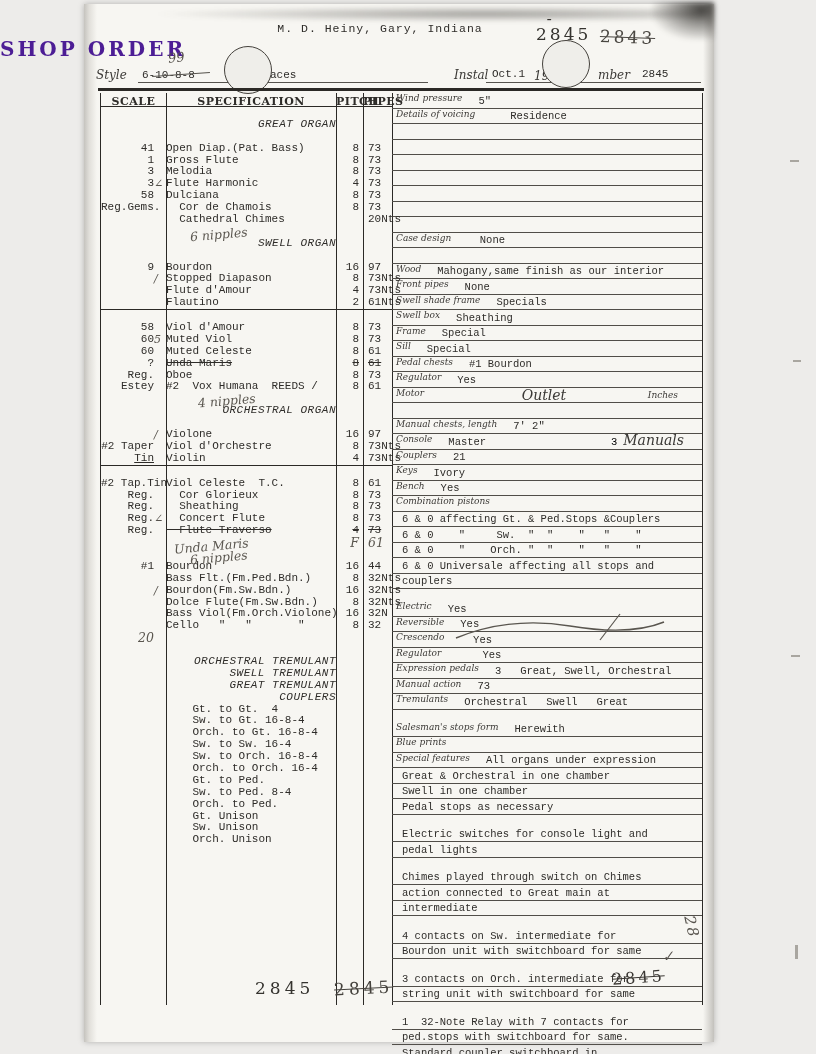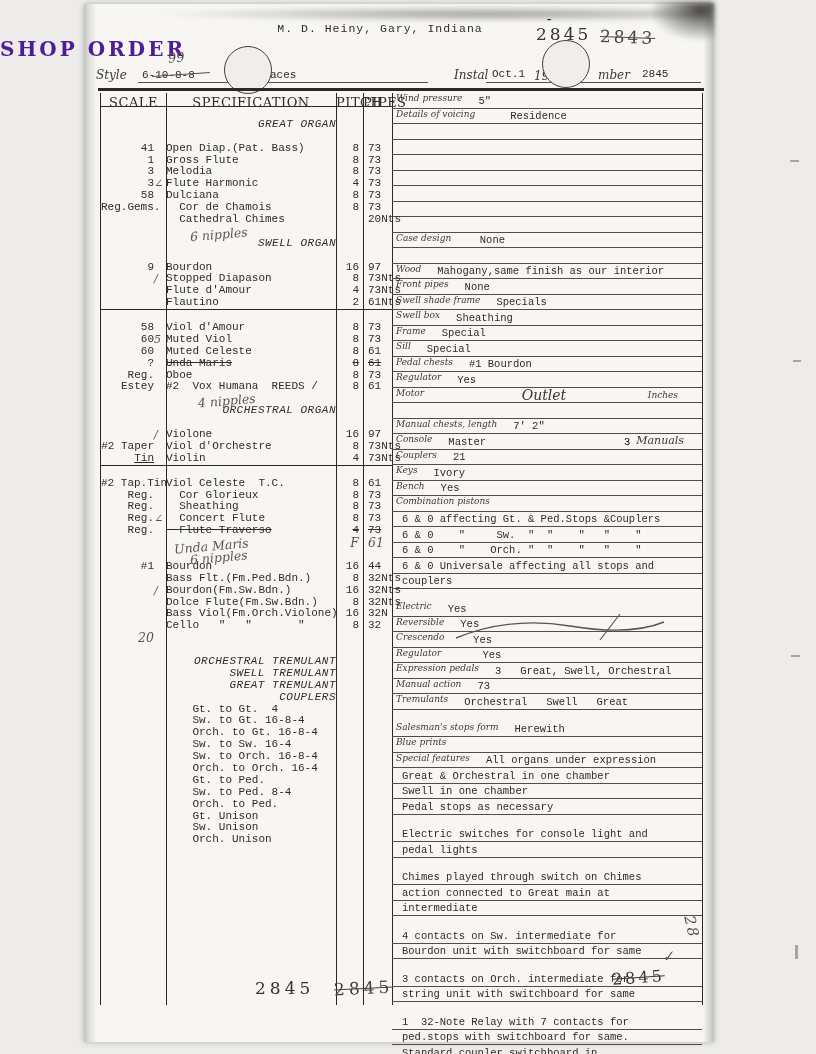--- a/index.html
+++ b/index.html
@@ -35,21 +35,21 @@
   .sL{position:absolute;font-size:12px;}
   .sV{position:absolute;font-size:11px;}
   .hw99{position:absolute;left:72px;top:-16px;font-size:13px;transform:rotate(-6deg);}
   .styleStrike{position:absolute;left:56px;top:8px;width:58px;border-top:1.6px solid #55524c;transform:rotate(-4deg);}
   .punch{position:absolute;width:46px;height:46px;border:1.6px solid #45423d;border-radius:50%;background:#efeeea;}
   .heavyRule{position:absolute;left:98px;top:88px;width:606px;height:2.5px;background:#2b2926;}
   
   .ltable{position:absolute;left:100px;top:93px;width:292px;height:912px;border-left:1.4px solid #2b2926;}
   .vline{position:absolute;top:0;bottom:0;width:1.2px;background:#2b2926;}
   .lhead{position:relative;height:13px;border-bottom:1.4px solid #2b2926;display:flex;}
-  .lhead span{font-family:"DejaVu Serif",serif;font-size:13px;font-weight:normal;color:#2e2c29;
+  .lhead span{font-family:"DejaVu Serif",serif;font-size:11px;font-weight:bold;color:#2e2c29;
     text-align:center;letter-spacing:.5px;padding-top:2px;}
   .h-scale{width:65px;} .h-spec{width:170px;} .h-pitch{width:27px;} .h-pipes{width:22px;}
   .lrows{position:relative;}
   .trow{height:11.9px;display:flex;font-size:11px;line-height:11.9px;white-space:pre;}
   .c-scale{width:53px;text-align:right;flex:none;overflow:visible;}
   .c-hw{width:12px;flex:none;font-family:"DejaVu Serif",serif;font-style:italic;color:#56524c;font-size:11px;}
   .c-spec{width:170px;flex:none;overflow:visible;}
   .c-pitch{width:27px;flex:none;text-align:right;padding-right:4px;box-sizing:border-box;}
   .c-pipes{width:30px;flex:none;position:relative;z-index:3;padding-left:5px;box-sizing:border-box;overflow:visible;}
   .trow.heading .c-spec{text-align:right;letter-spacing:.5px;font-style:italic;}
@@ -64,21 +64,21 @@
   .rrow{position:relative;height:14.5px;border-bottom:1px solid #514e49;display:flex;align-items:flex-end;
     font-size:10.5px;line-height:13px;white-space:pre;overflow:visible;}
   .rrow.gap{height:12px;border-bottom:none;}
   .rrow .rlabel{font-family:"DejaVu Serif",serif;font-style:italic;font-size:9px;color:#3a3835;
     padding-left:4px;flex:none;align-self:flex-start;line-height:11px;}
   .rrow .rvalue{font-family:"Liberation Mono","DejaVu Sans Mono",monospace;color:#2e2c29;margin-left:16px;}
   .rrow.text .rvalue{margin-left:6px;}
   .rrow.motor .rextra{font-family:"DejaVu Serif",serif;font-style:italic;font-size:14px;color:#3a3835;margin-left:auto;}
   .rrow.motor .rextra2{font-family:"DejaVu Serif",serif;font-style:italic;font-size:9px;color:#3a3835;margin-left:auto;margin-right:24px;}
   .rrow.console .rextra{font-family:"Liberation Mono",monospace;margin-left:auto;font-size:10.5px;}
-  .rrow.console .rextra2{font-family:"DejaVu Serif",serif;font-style:italic;font-size:11px;color:#3a3835;margin:0 18px 0 6px;align-self:flex-start;}
+  .rrow.console .rextra2{font-family:"DejaVu Serif",serif;font-style:italic;font-size:14px;color:#3a3835;margin:0 18px 0 6px;align-self:flex-start;}
   
   .stampBL{position:absolute;left:255px;top:978px;font-family:"DejaVu Serif",serif;font-size:17px;letter-spacing:4px;color:#35332f;}
   .stampBL .n2{text-decoration:line-through;display:inline-block;transform:rotate(-3deg);color:#45423d;margin-left:10px;}
   .stampBR{position:absolute;left:612px;top:968px;font-family:"DejaVu Serif",serif;font-size:16px;letter-spacing:3px;
     color:#3a3733;text-decoration:line-through;transform:rotate(-4deg);}
   .hwSide{position:absolute;left:680px;top:918px;font-size:15px;transform:rotate(78deg);letter-spacing:2px;}
   .hwCheck{position:absolute;left:662px;top:948px;font-size:14px;transform:rotate(-10deg);}
   .swoosh{position:absolute;left:450px;top:612px;}
 </style>
 </head>

